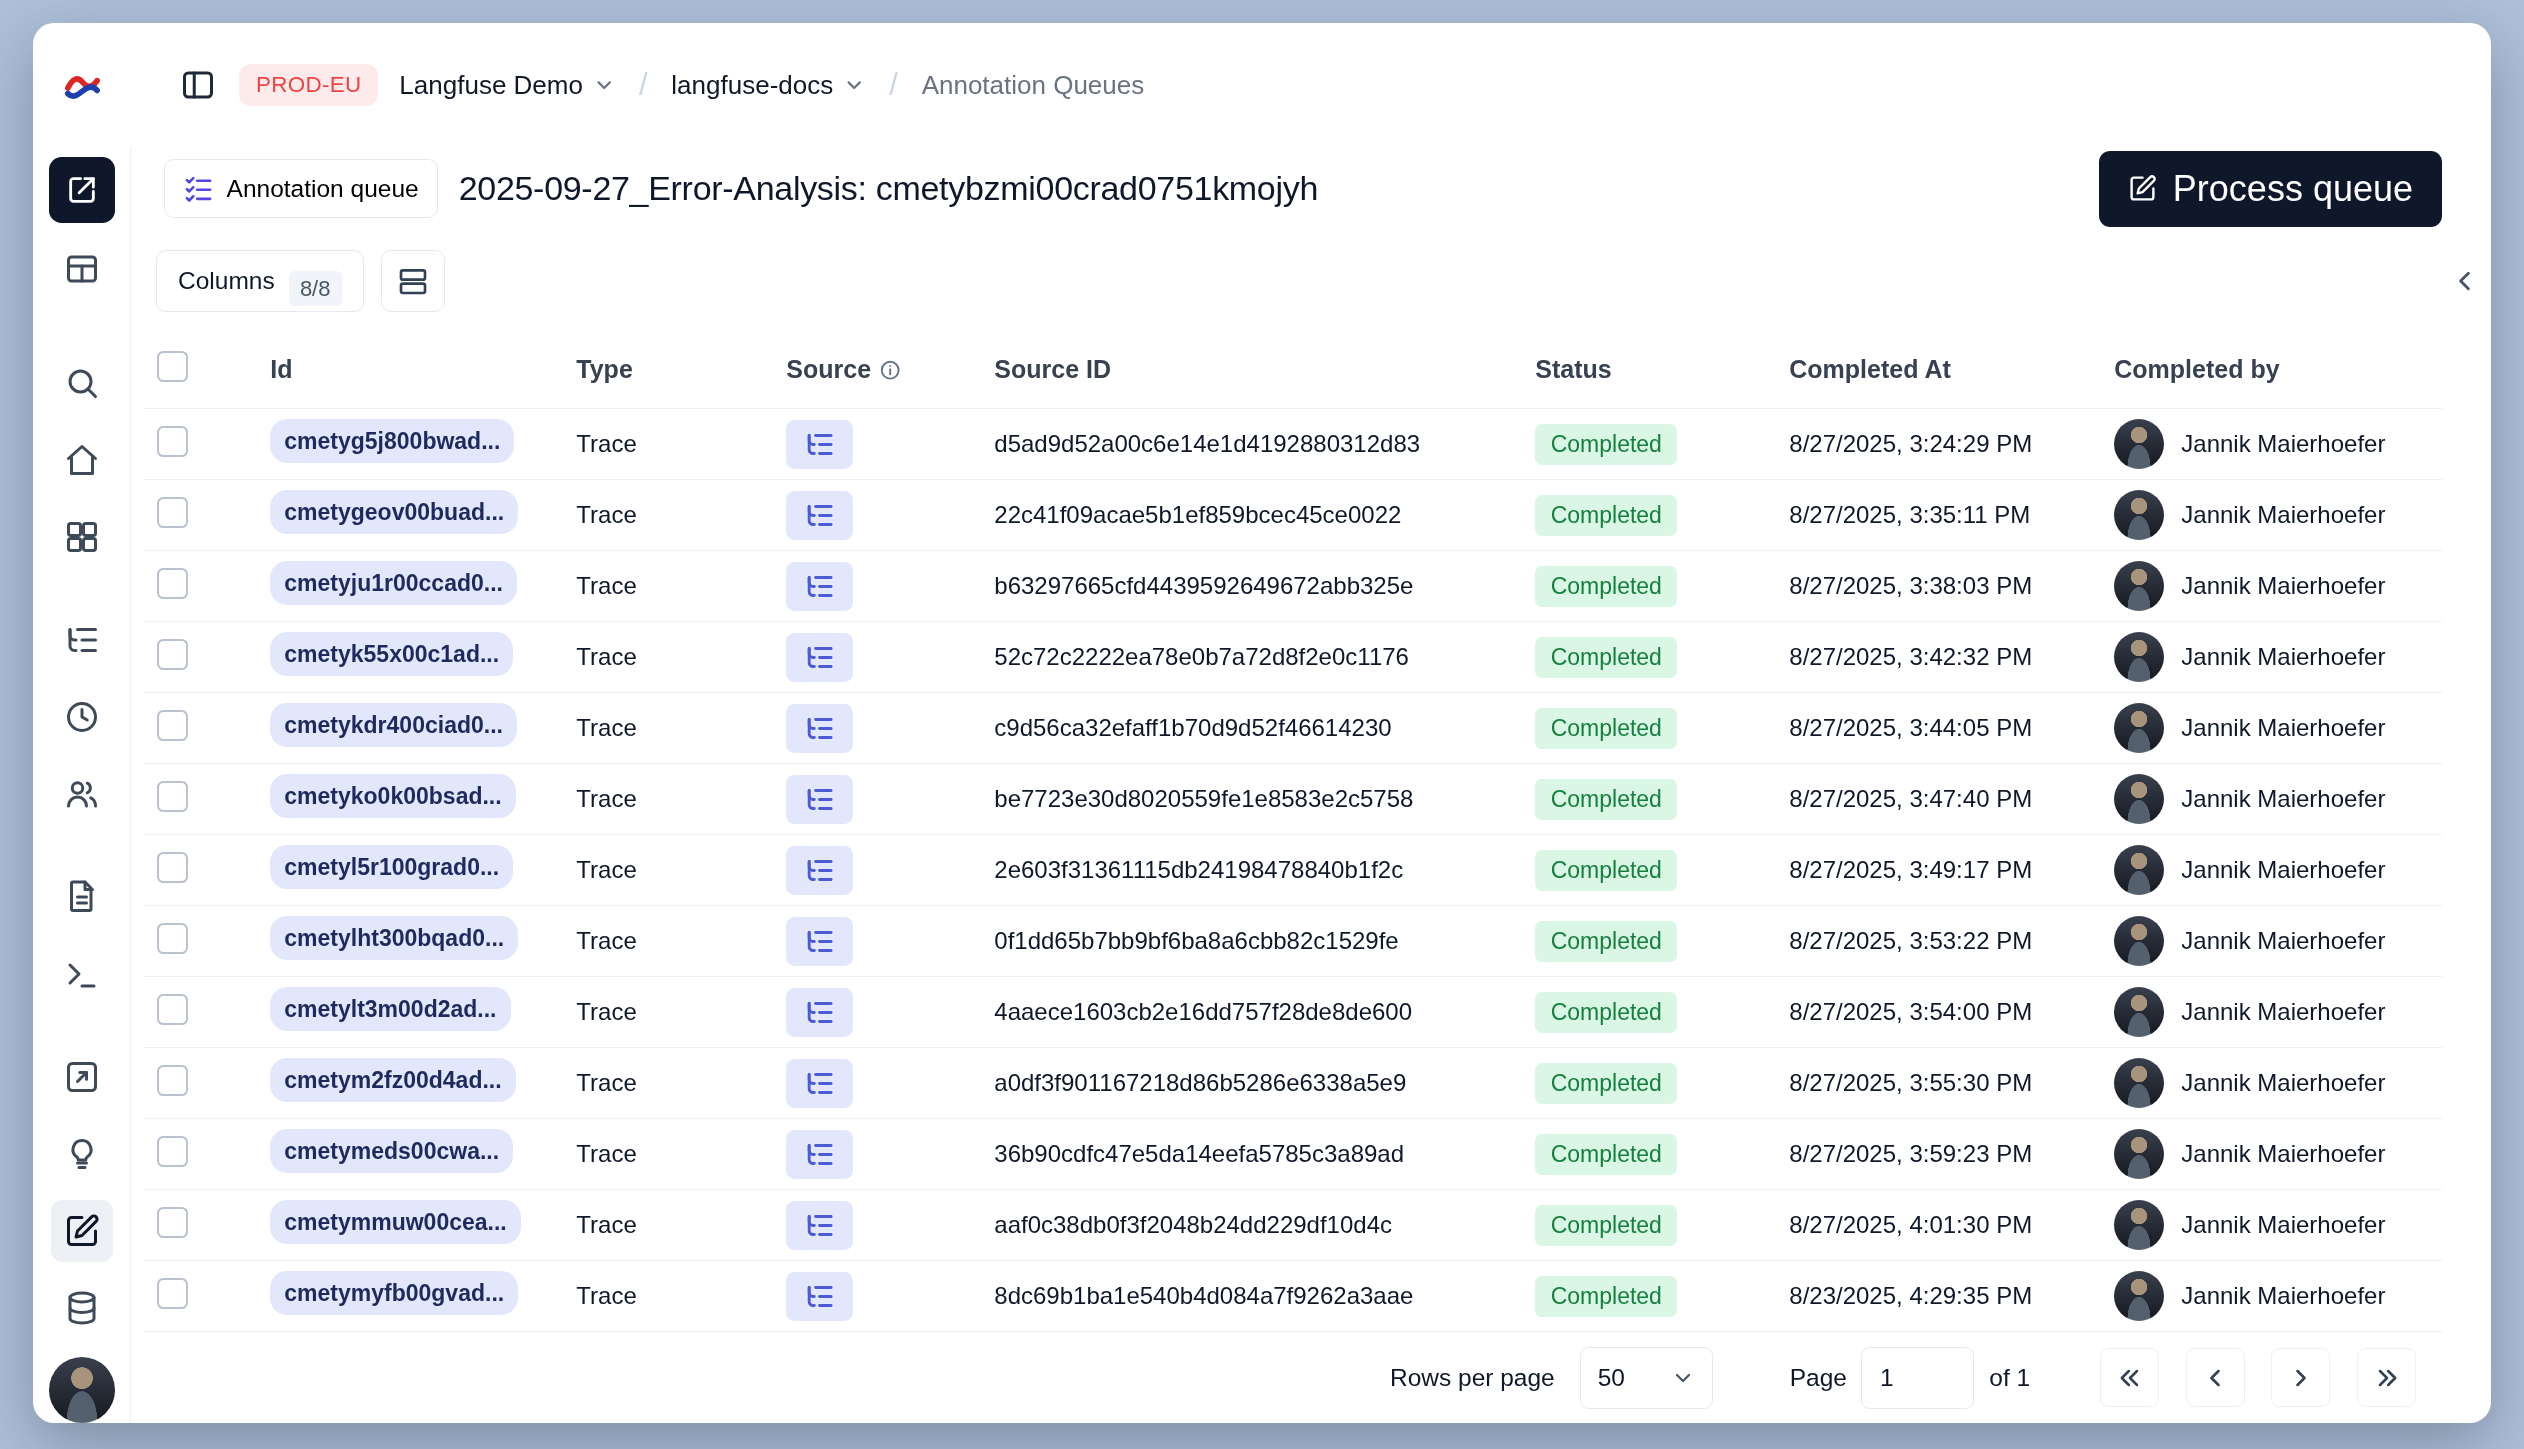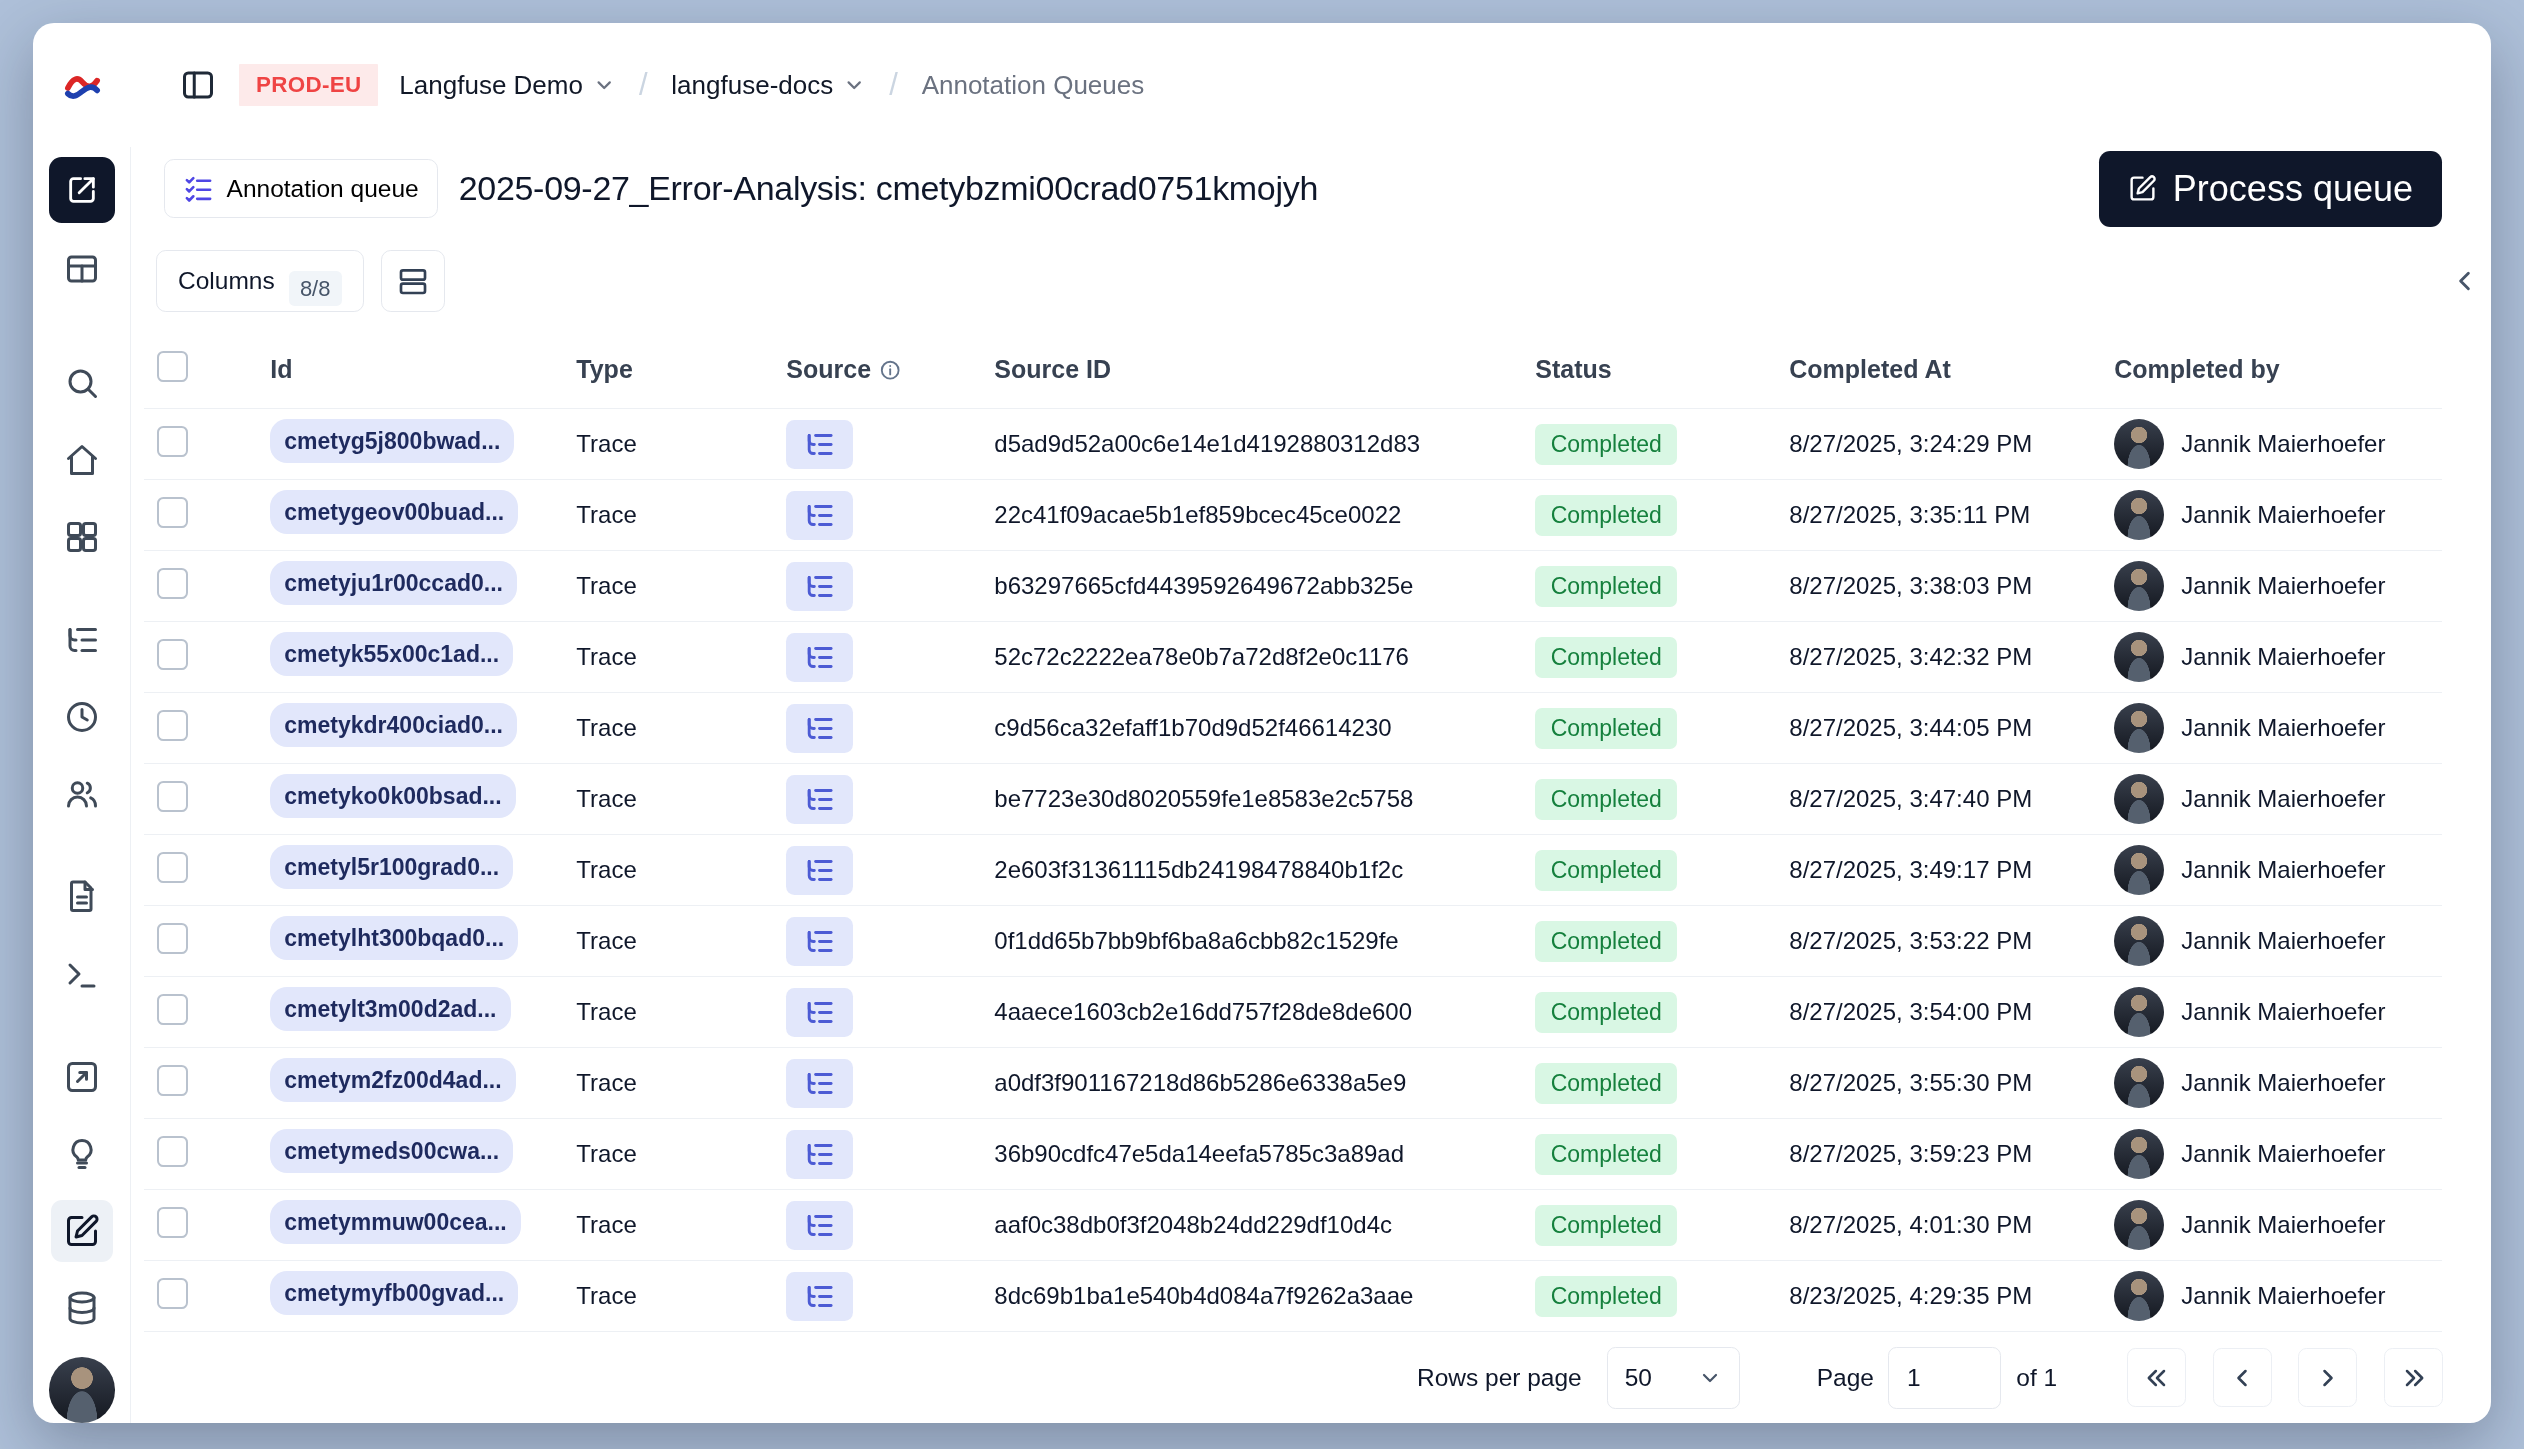--- a/index.html
+++ b/index.html
@@ -17,22 +17,22 @@
     display: flex; flex-direction: column;
     box-shadow: 0 21px 63px rgba(15,23,42,.30);
   }
 
   
   .header-row { height: 124px; flex: 0 0 auto; display: flex; align-items: center; }
   .logo-cell { width: 98px; display: flex; align-items: center; justify-content: center; }
   .breadcrumb { display: flex; align-items: center; gap: 21px; padding-left: 46px; font-size: 26px; }
   .panel-toggle { width: 41px; height: 41px; color: #1f2937; display:flex; align-items:center; justify-content:center; cursor:pointer; }
   .env-badge {
-    background: #fdeaea; color: #ef4444; font-weight: 700; font-size: 22.4px;
-    padding: 8.4px 17px; border-radius: 1px; letter-spacing: 0.3px;
+    background: #fdeaea; color: #ef4444; font-weight: 400; font-size: 22.4px;
+    padding: 8.4px 17px; border-radius: 12px; letter-spacing: 0.3px;
   }
   .crumb-btn { display: flex; align-items: center; gap: 9.8px; font-weight: 500; color: #111827; cursor: pointer; }
   .crumb-chev { color: #6b7280; }
   .crumb-sep { color: #cbd5e1; font-size: 31px; font-weight: 300; padding: 0 2.8px; }
   .crumb-muted { color: #6b7280; font-weight: 400; }
 
   
   .body { flex: 1; display: flex; min-height: 0; }
 
   
@@ -124,21 +124,21 @@
     display: flex; align-items: center; justify-content: center; color: #4c5bd4; cursor: pointer;
   }
   .status-badge {
     display: inline-block; background: #d9f7e4; color: #15803d;
     font-size: 23px; font-weight: 500; padding: 7px 15.4px; border-radius: 7px;
   }
   .c-by { display: flex; align-items: center; }
   .avatar-sm { width: 50px; height: 50px; margin-right: 17px; flex: 0 0 auto; }
 
   
-  .footer { margin-top: auto; height: 92px; display: flex; align-items: center; justify-content: flex-end; padding-right: 48px; font-size: 24.5px; }
+  .footer { margin-top: auto; height: 92px; display: flex; align-items: center; justify-content: flex-end; padding-right: 75px; font-size: 24.5px; }
   .rpp-label { margin-right: 25px; }
   .rpp-select {
     width: 133px; height: 62px; border: 1.4px solid #e5e8ee; border-radius: 8.4px;
     display: flex; align-items: center; justify-content: space-between; padding: 0 17px;
     margin-right: 77px; cursor: pointer; color: #0f172a;
   }
   .sel-chev { color: #475569; }
   .page-label { margin-right: 14px; }
   .page-input {
     width: 113px; height: 62px; border: 1.4px solid #e5e8ee; border-radius: 8.4px;

